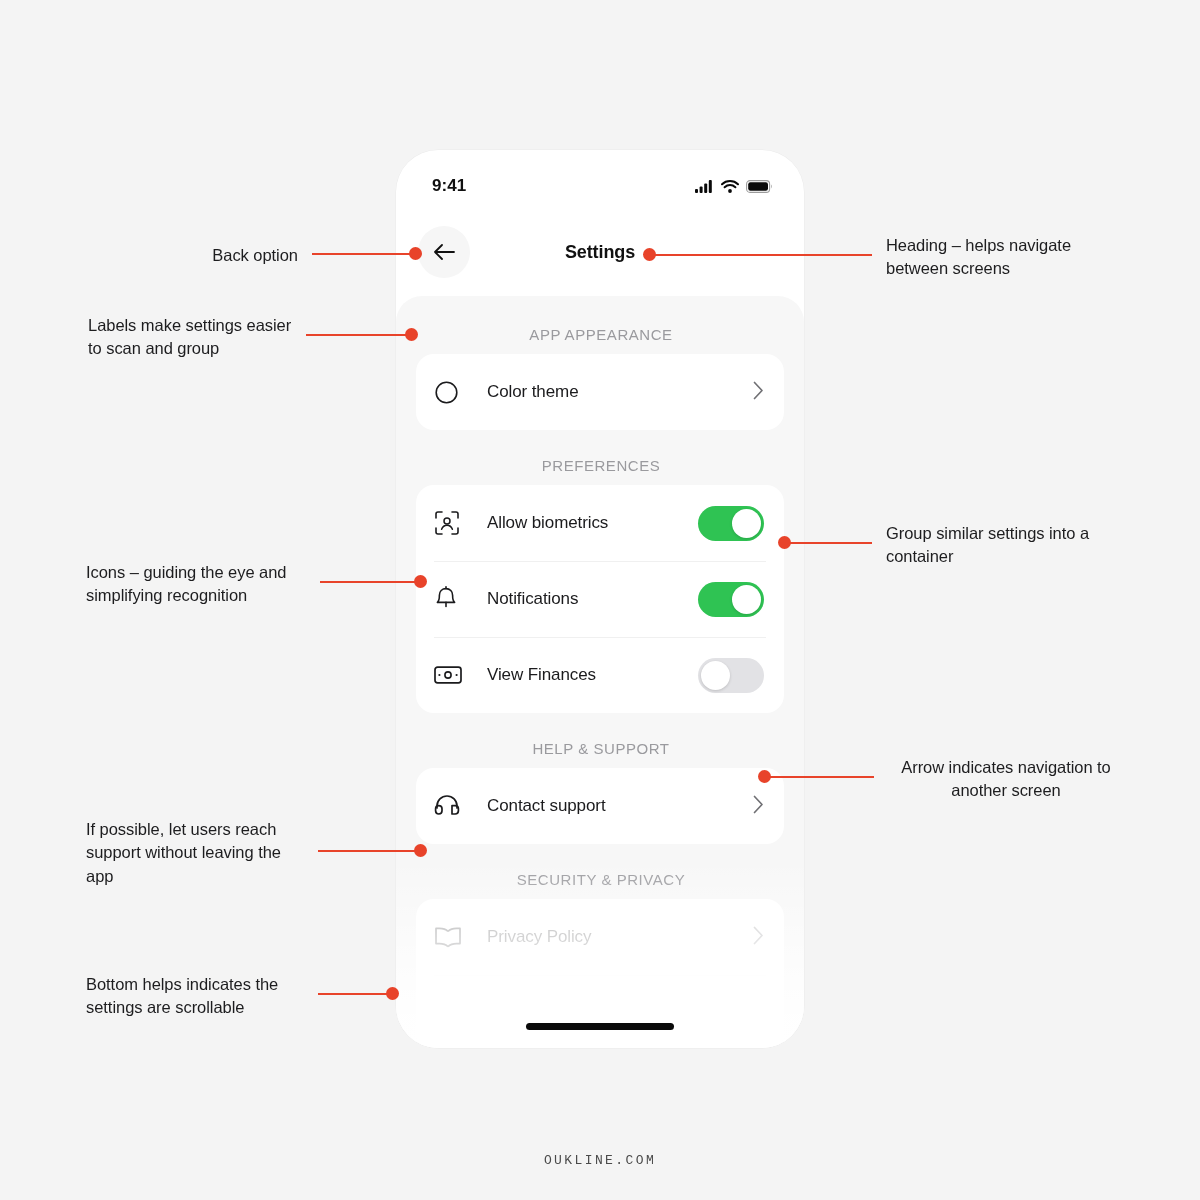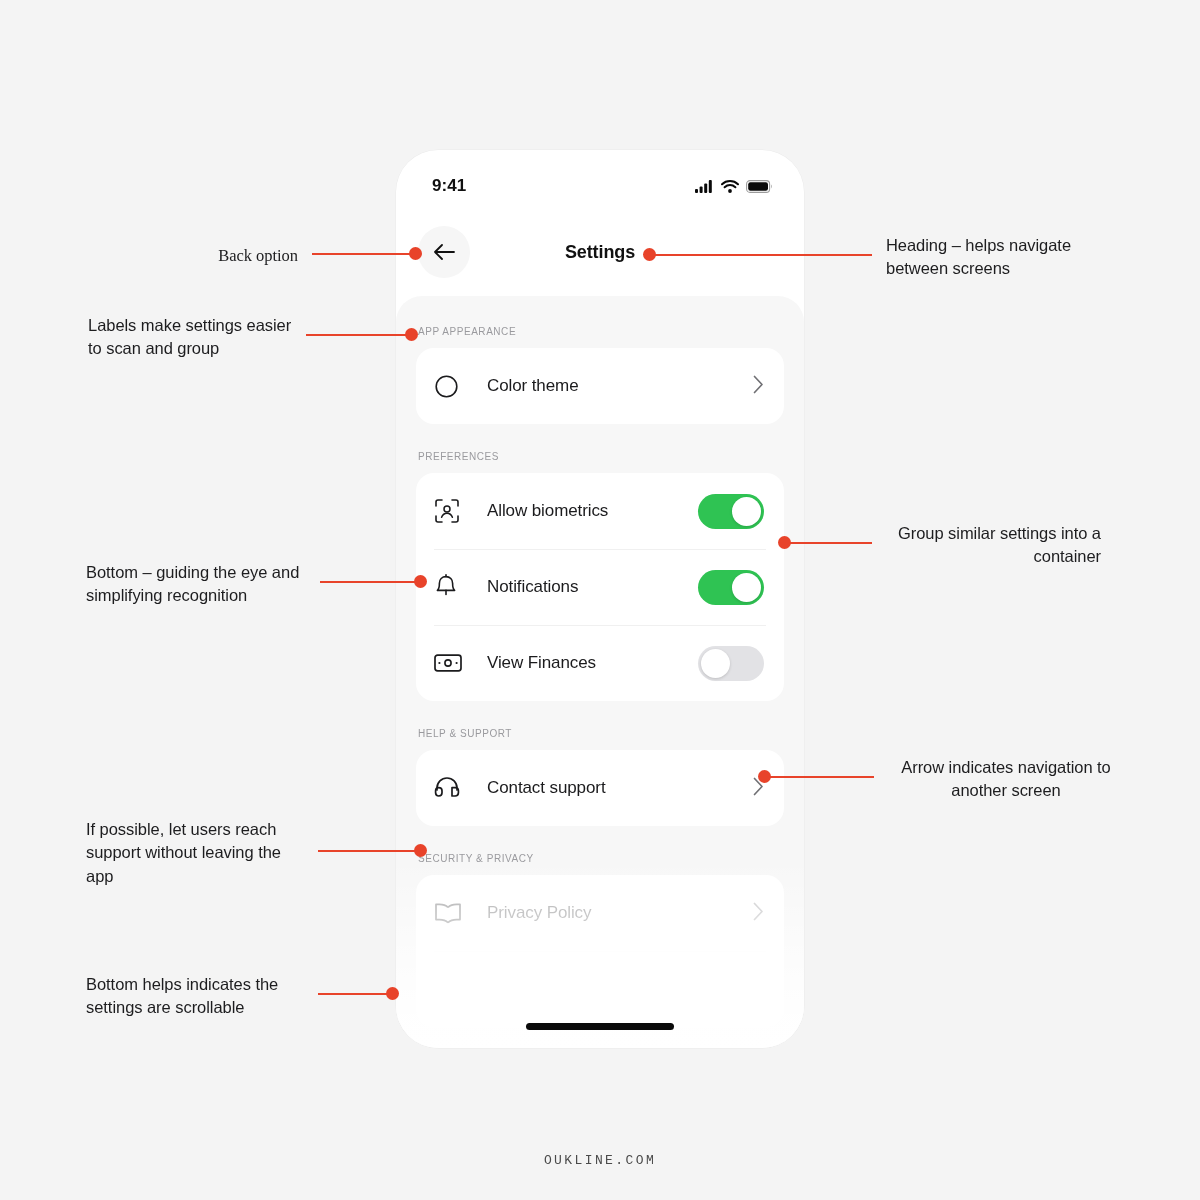--- a/index.html
+++ b/index.html
@@ -77,25 +77,26 @@
   
   .panel {
     position: absolute;
     top: 146px; left: 0; right: 0; bottom: 0;
     background: #f7f7f7;
     border-radius: 26px 26px 0 0;
     padding: 30px 20px 0 20px;
   }
 
   .section-label {
-    font-size: 10px;
+    font-size: 15px;
     color: #9a9a9e;
     letter-spacing: 0.55px;
     margin: 0 0 11px 2px;
     text-transform: uppercase;
+    text-align: center;
   }
   .section-label.sp { margin-top: 27px; }
 
   .card {
     background: #ffffff;
     border-radius: 18px;
     overflow: hidden;
   }
 
   .row {
@@ -178,21 +179,21 @@
   }
 
   
   .anno {
     position: absolute;
     font-size: 16.5px;
     line-height: 1.42;
     color: #1d1d1f;
     letter-spacing: -0.05px;
   }
-  .anno.right-al { text-align: right; font-family: Liberation Serif, serif; }
+  .anno.right-al { text-align: right; }
 
   .lead-line {
     position: absolute;
     height: 2px;
     background: #e8432a;
   }
   .dot {
     position: absolute;
     width: 13px; height: 13px;
     border-radius: 50%;
@@ -375,25 +376,25 @@
 <div class="dot" style="left:409px; top:247px;"></div>
 
 <div class="anno" style="left:886px; top:234px; width:230px;">Heading – helps navigate between screens</div>
 <div class="lead-line" style="left:650px; top:254px; width:222px;"></div>
 <div class="dot" style="left:643px; top:248px;"></div>
 
 <div class="anno" style="left:88px; top:314px; width:215px;">Labels make settings easier to scan and group</div>
 <div class="lead-line" style="left:306px; top:334px; width:105px;"></div>
 <div class="dot" style="left:405px; top:328px;"></div>
 
-<div class="anno" style="left:886px; top:522px; width:215px;text-align:right;">Group similar settings into a container</div>
+<div class="anno" style="left:886px; top:522px; width:215px;">Group similar settings into a container</div>
 <div class="lead-line" style="left:790px; top:542px; width:82px;"></div>
 <div class="dot" style="left:778px; top:536px;"></div>
 
-<div class="anno" style="left:86px; top:561px; width:250px;">Bottom – guiding the eye and simplifying recognition</div>
+<div class="anno" style="left:86px; top:561px; width:250px;">Icons – guiding the eye and simplifying recognition</div>
 <div class="lead-line" style="left:320px; top:581px; width:100px;"></div>
 <div class="dot" style="left:414px; top:575px;"></div>
 
 <div class="anno" style="left:886px; top:756px; width:240px;text-align:center;">Arrow indicates navigation to another screen</div>
 <div class="lead-line" style="left:770px; top:776px; width:104px;"></div>
 <div class="dot" style="left:758px; top:770px;"></div>
 
 <div class="anno" style="left:86px; top:818px; width:220px;">If possible, let users reach support without leaving the app</div>
 <div class="lead-line" style="left:318px; top:850px; width:102px;"></div>
 <div class="dot" style="left:414px; top:844px;"></div>

